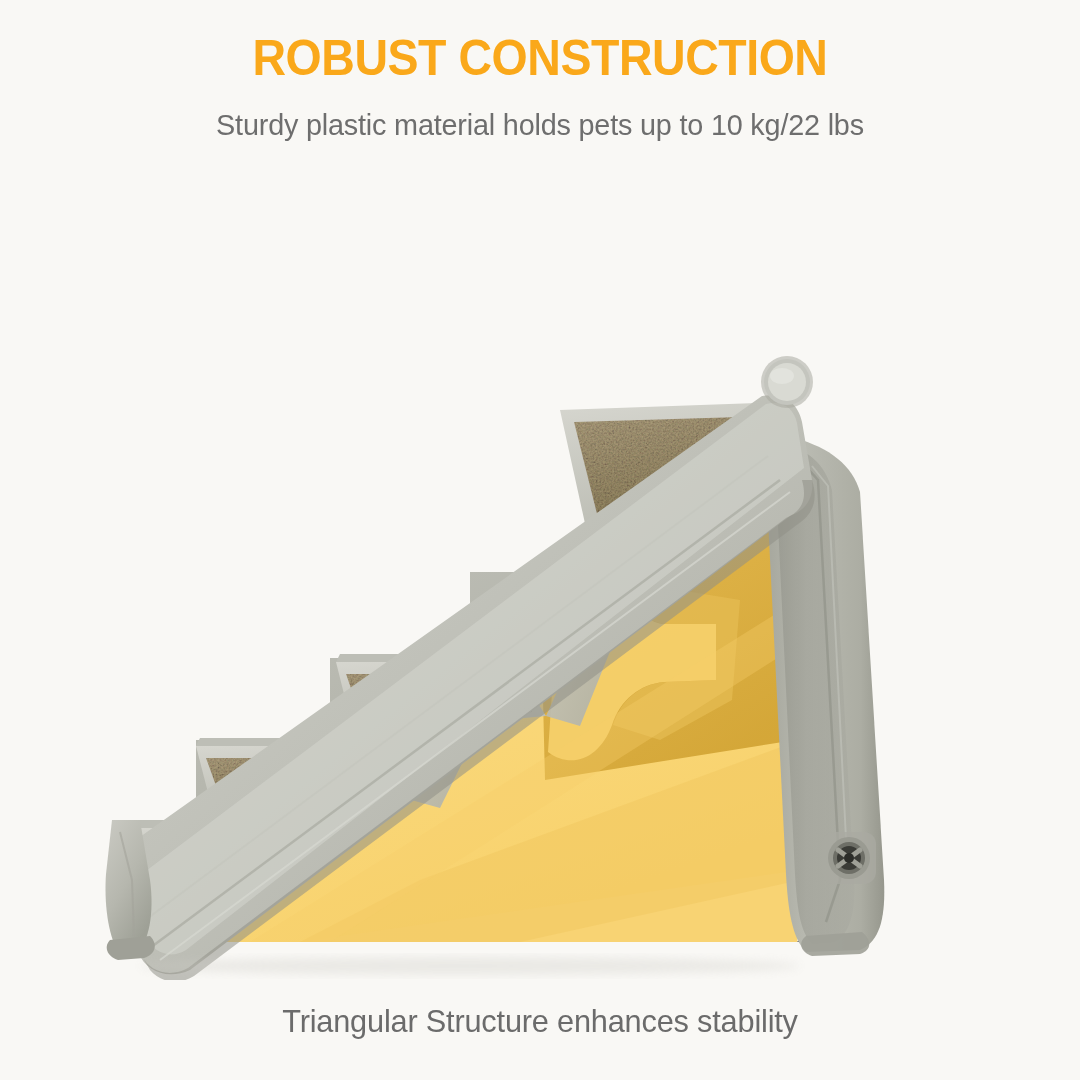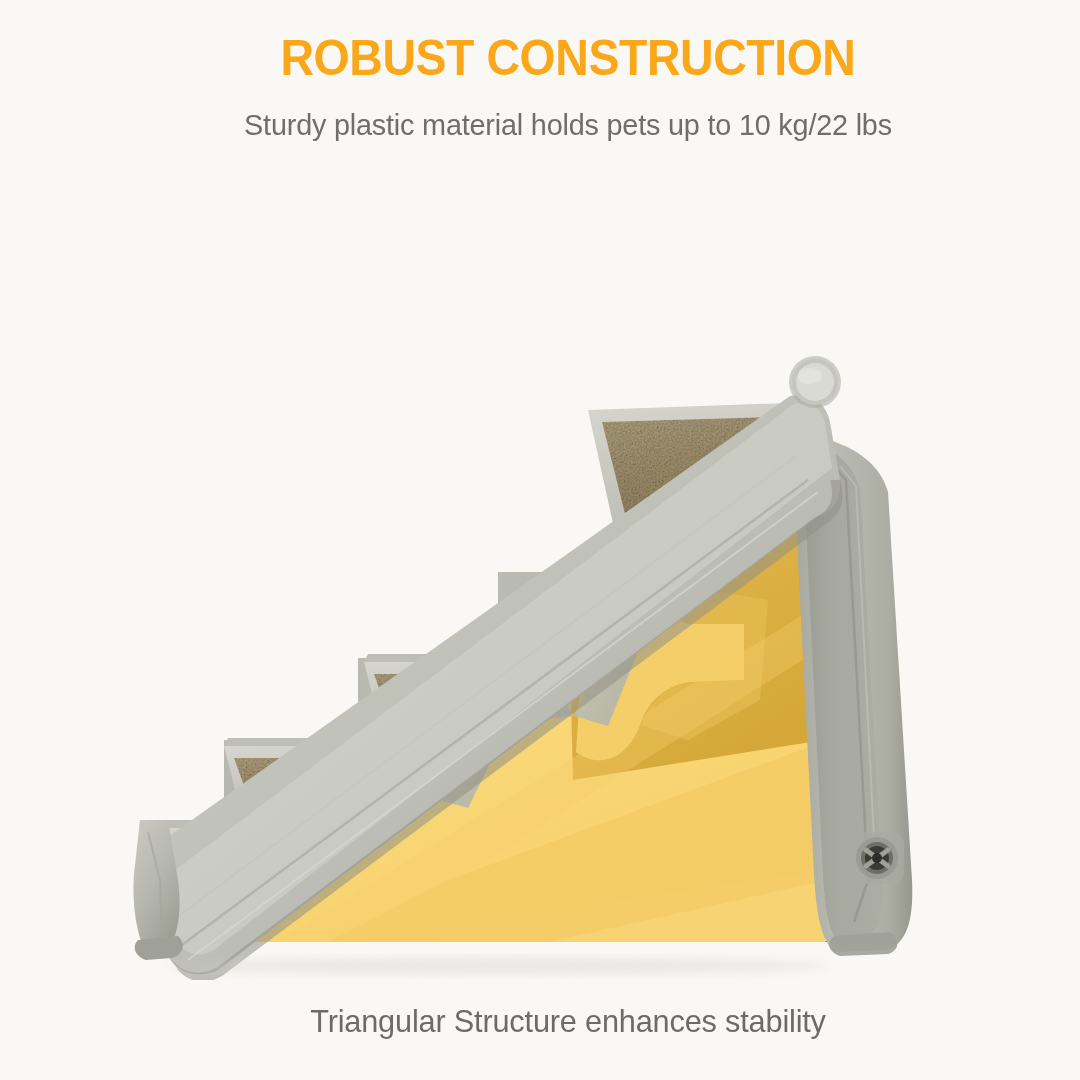--- a/index.html
+++ b/index.html
@@ -2,21 +2,21 @@
 <html><head>
 <meta charset="utf-8">
 <style>
   html,body{margin:0;padding:0;}
   body{
     width:1080px;height:1080px;
     background:#F9F8F5;
     font-family:"Liberation Sans",sans-serif;
     overflow:hidden;position:relative;
   }
-  .stage{position:absolute;inset:0;margin-left:28px;}
+  .stage{position:absolute;inset:0;}
 
   
   .headline{
     position:absolute;top:32px;left:0;width:1080px;
     text-align:center;
     font-size:50px;font-weight:bold;
     letter-spacing:-0.5px;
     color:#FAA81A;
     line-height:1.05;
     transform:scaleX(0.93);

